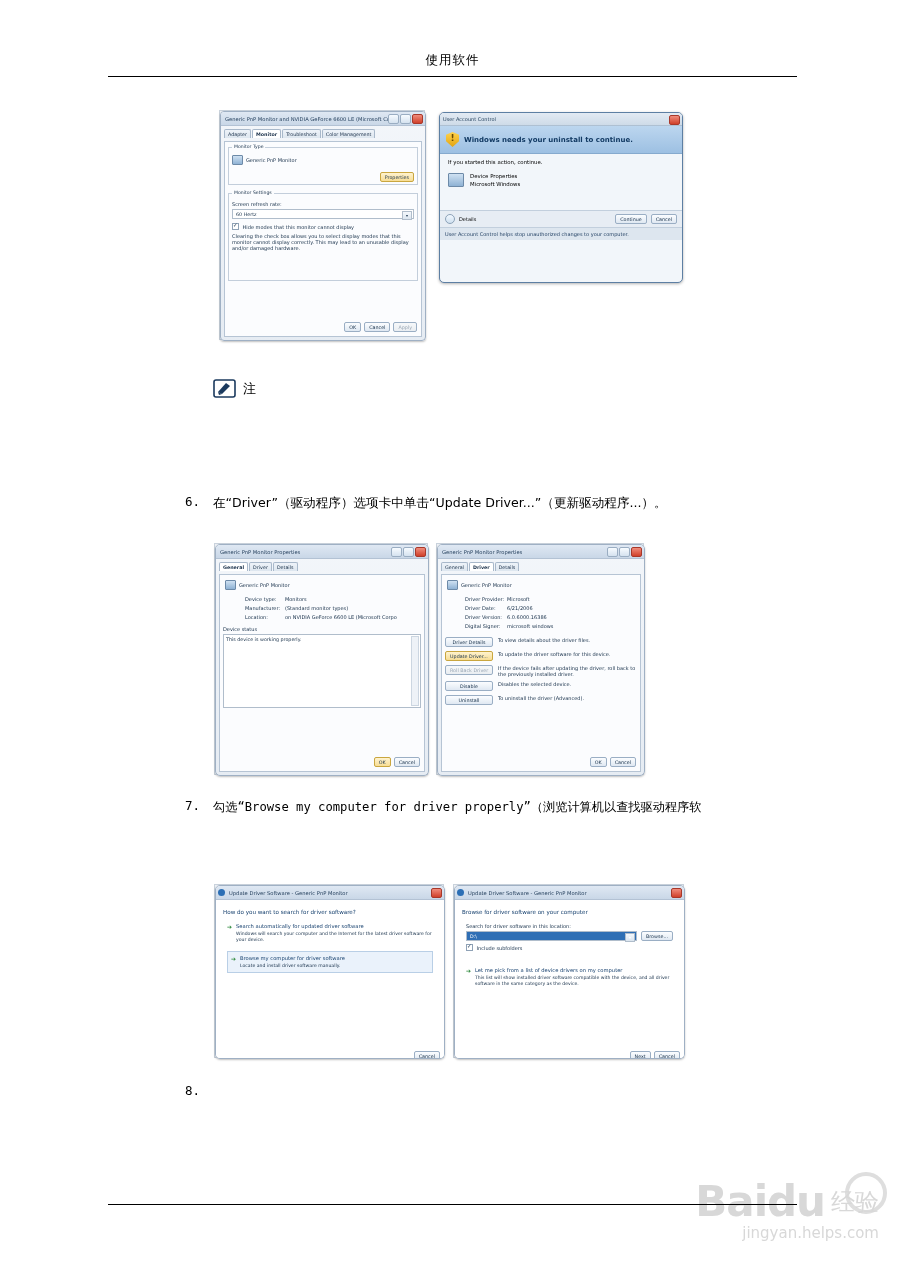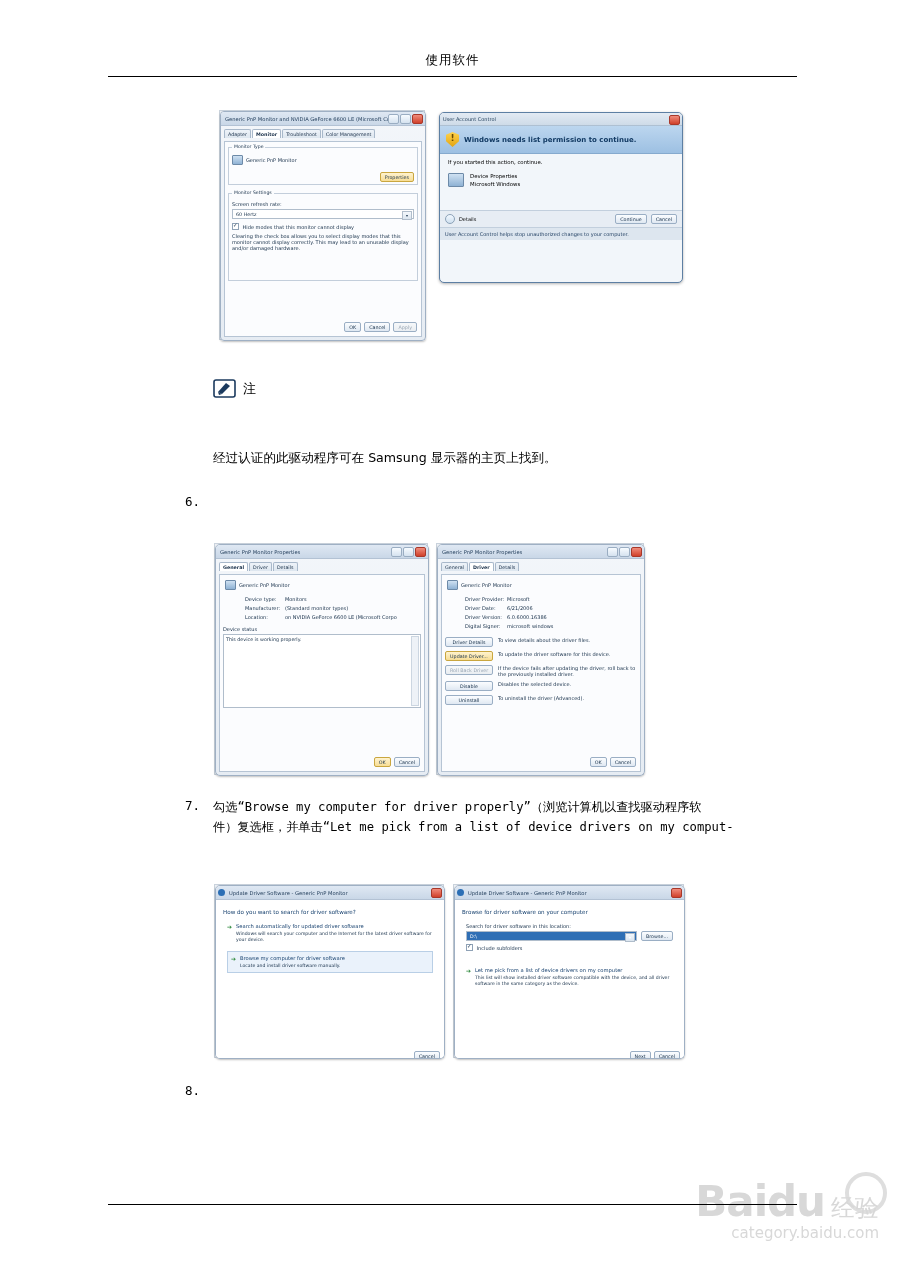--- a/index.html
+++ b/index.html
@@ -236,21 +236,21 @@
 
   <div class="uac" style="left:439px; top:112px; width:242px; height:169px;">
     <div class="uac-head">
       <span>User Account Control</span>
       <span class="win-btns" style="top:2px;">
         <span class="wb close"></span>
       </span>
     </div>
     <div class="uac-blue">
       <span class="shield"></span>
-      <span>Windows needs list permission to continue.</span>
+      <span>Windows needs your uninstall to continue.</span>
     </div>
     <div class="uac-body">
       <div>If you started this action, continue.</div>
       <div style="display:flex; gap:6px; align-items:flex-start; margin-top:8px;">
         <span class="ico-mon" style="width:14px;height:12px;"></span>
         <span>
           <span style="display:block;">Device Properties</span>
           <span style="display:block; margin-top:2px;">Microsoft Windows</span>
         </span>
       </div>
@@ -267,23 +267,23 @@
 
   <div class="note-icon">
     <svg width="26" height="22" viewBox="0 0 26 22">
       <rect x="1" y="2" width="21" height="17" rx="2" fill="none" stroke="#1b3a5e" stroke-width="1.6"></rect>
       <path d="M5 14 L13 5 L17 8 L9 16 Z" fill="#1b3a5e"></path>
       <path d="M5 14 L6 17 L9 16" fill="#1b3a5e"></path>
     </svg>
   </div>
   <div class="note-label">注</div>
 
-  <div class="para" style="left:213px; top:448px; width:590px;">经过认证的此驱动程序可在 Samsung 显示器的主页上找到。</div>
 
   <div class="num" style="left:185px; top:494px;">6.</div>
+  <div class="para" style="left:213px; top:493px; width:600px;">在“Driver”（驱动程序）选项卡中单击“Update Driver...”（更新驱动程序...）。</div>
 
   <div class="shot" style="left:214px; top:543px; width:212px; height:230px; border:1px solid #c9d2dc;">
     <div class="win" style="left:0; top:0; width:212px; height:230px;">
       <div class="win-tb">
         <span class="t">Generic PnP Monitor Properties</span>
         <span class="win-btns">
           <span class="wb"></span>
           <span class="wb"></span>
           <span class="wb close"></span>
         </span>
@@ -394,21 +394,20 @@
             <span class="btn">OK</span>
             <span class="btn">Cancel</span>
           </div>
         </div>
       </div>
     </div>
   </div>
 
   <div class="num" style="left:185px; top:798px;">7.</div>
   <div class="para mono" style="left:213px; top:797px; width:596px;">勾选“Browse my computer for driver properly”（浏览计算机以查找驱动程序软</div>
-  <div class="para mono" style="left:213px; top:817px; width:596px;">件）复选框，并单击“Let me pick from a list of device drivers on my comput-</div>
 
   <div class="shot" style="left:214px; top:884px; width:228px; height:172px; border:1px solid #c9d2dc;">
     <div class="win" style="left:0; top:0; width:228px; height:172px;">
       <div class="win-tb">
         <span style="width:7px;height:7px;border-radius:50%;background:#2c6fb5;display:inline-block;margin-right:2px;"></span>
         <span class="t">Update Driver Software - Generic PnP Monitor</span>
         <span class="win-btns">
           <span class="wb close"></span>
         </span>
       </div>
@@ -478,21 +477,21 @@
           <span class="btn">Cancel</span>
         </div>
       </div>
     </div>
   </div>
 
   <div class="num" style="left:185px; top:1083px;">8.</div>
 
   <div class="wm-circ"></div>
   <div class="wm">
-    <div style="display:flex; align-items:flex-end; gap:6px;margin-top:24px;">
+    <div style="display:flex; align-items:center; gap:6px;margin-top:24px;">
       <span class="big">Baidu</span>
       <span class="cn">经验</span>
     </div>
-    <div class="sml">category.baidu.com</div>
+    <div class="sml">jingyan.helps.com</div>
   </div>
 
   <div class="ftr-rule"></div>
 </div>
 
 </body></html>

